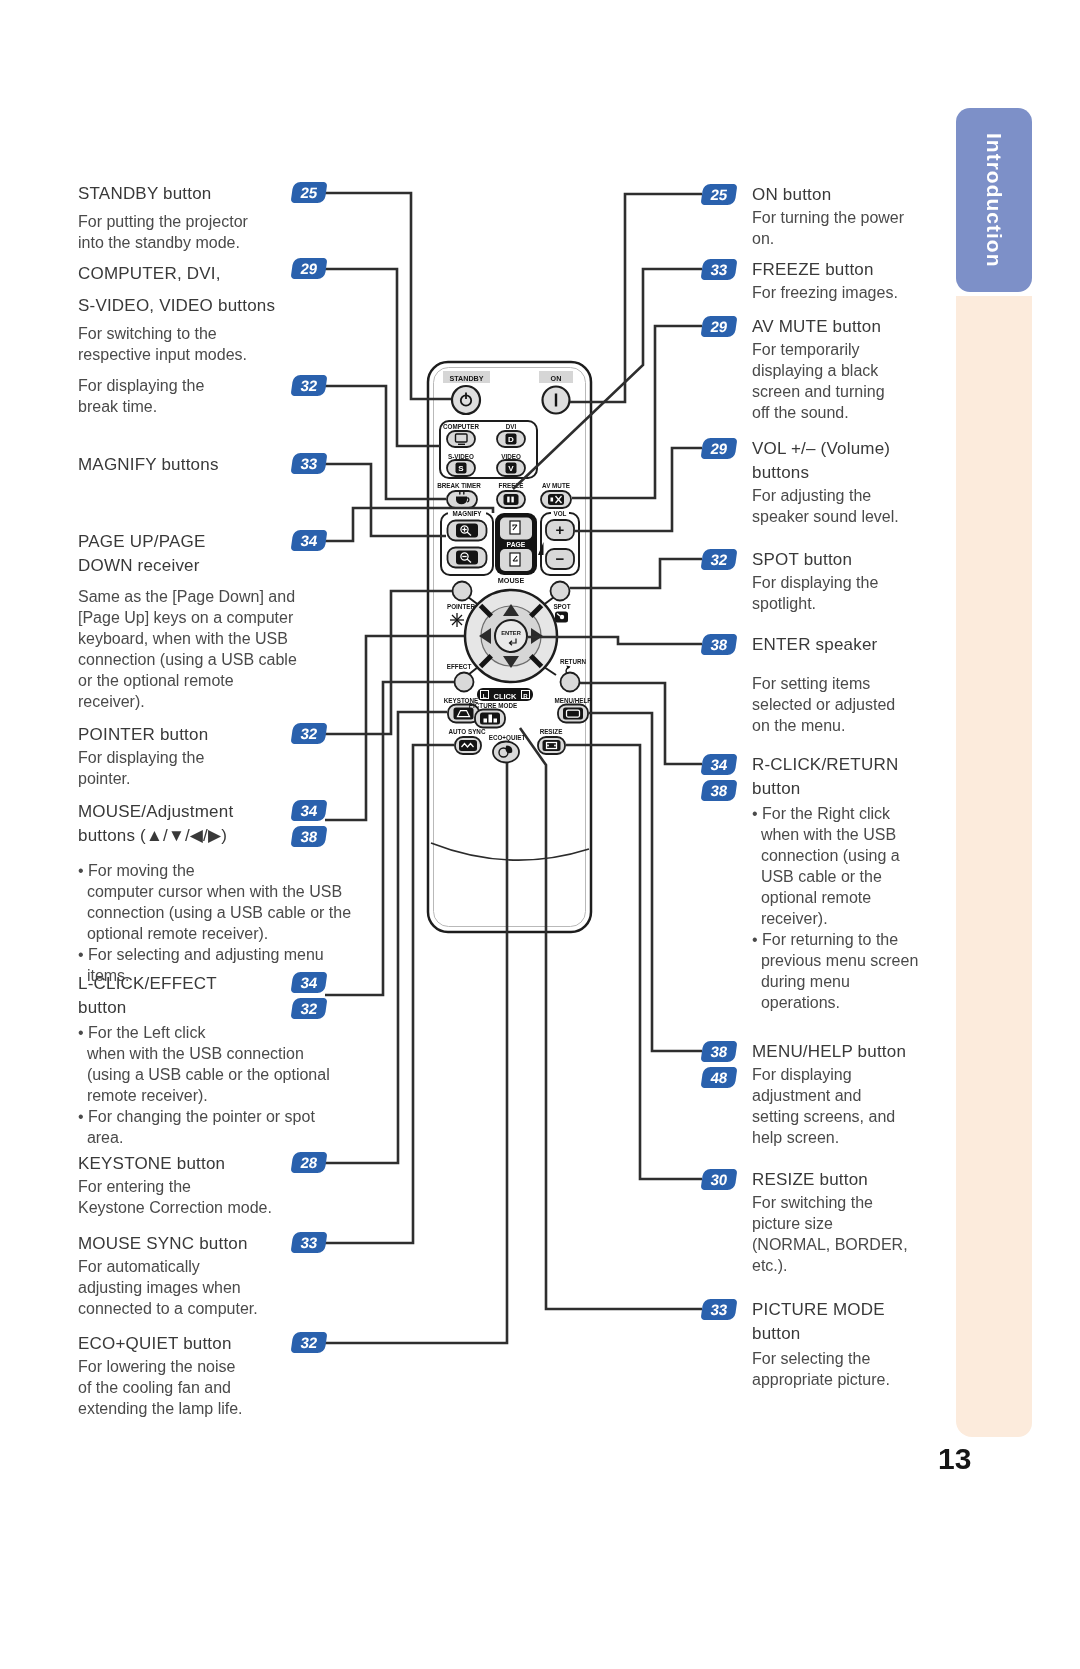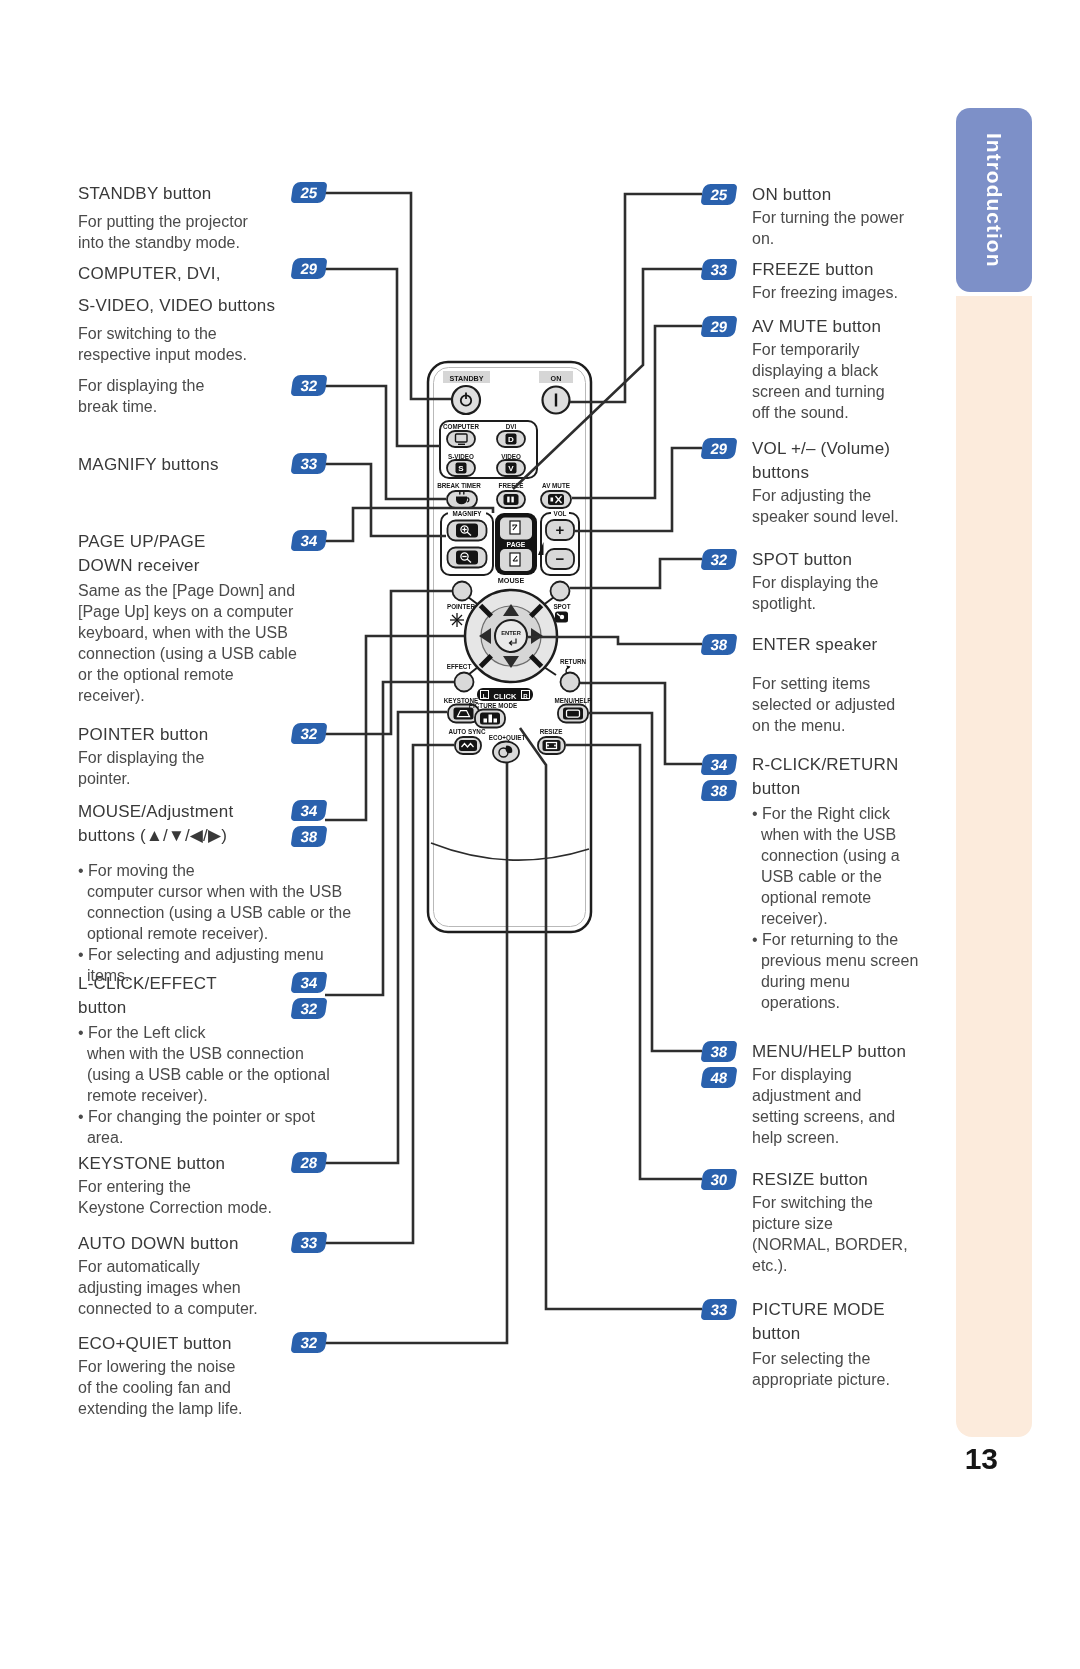--- a/index.html
+++ b/index.html
@@ -48,21 +48,21 @@
     display:flex; align-items:center; justify-content:center;
   }
   .side-tab span {
     writing-mode:vertical-rl; color:#fff; font-weight:bold; font-size:21px; letter-spacing:1px;
   }
   .side-strip {
     position:absolute; left:956px; top:296px; width:76px; height:1141px;
     background:#fcebdc; border-radius:0 0 14px 16px;
   }
   .page-num {
-    position:absolute; left:938px; top:1442px; width:60px; text-align:right;
+    position:absolute; left:938px; top:1442px; width:60px; text-align:left;
     font-size:30px; font-weight:bold; color:#161616;
   }
 </style>
 </head>
 <body>
 
 <svg id="artwork" width="1080" height="1669" viewBox="0 0 1080 1669">
 
   <g>
     <rect x="428" y="362" width="163" height="570" rx="20" fill="#ffffff" stroke="#1d1d1d" stroke-width="2.5"></rect>
@@ -356,21 +356,21 @@
   <div class="badges">
       <span class="badge">33</span>
     </div>
 </div>
 <div class="entry left" style="top:530px">
   <div class="e-title">PAGE UP/PAGE
 DOWN receiver</div>
   <div class="badges">
       <span class="badge">34</span>
     </div>
-  <div class="e-desc" style="margin-top:2px">Same as the [Page Down] and
+  <div class="e-desc" style="margin-top:8px">Same as the [Page Down] and
 [Page Up] keys on a computer
 keyboard, when with the USB
 connection (using a USB cable
 or the optional remote
 receiver).</div>
 </div>
 <div class="entry left" style="top:723px">
   <div class="e-title">POINTER button</div>
   <div class="badges">
       <span class="badge">32</span>
@@ -408,21 +408,21 @@
 </div>
 <div class="entry left" style="top:1152px">
   <div class="e-title">KEYSTONE button</div>
   <div class="badges">
       <span class="badge">28</span>
     </div>
   <div class="e-desc" style="margin-top:0">For entering the
 Keystone Correction mode.</div>
 </div>
 <div class="entry left" style="top:1232px">
-  <div class="e-title">AUTO DOWN button</div>
+  <div class="e-title">MOUSE SYNC button</div>
   <div class="badges">
       <span class="badge">33</span>
     </div>
   <div class="e-desc" style="margin-top:0">For automatically
 adjusting images when
 connected to a computer.</div>
 </div>
 <div class="entry left" style="top:1332px">
   <div class="e-title">ECO+QUIET button</div>
   <div class="badges">

